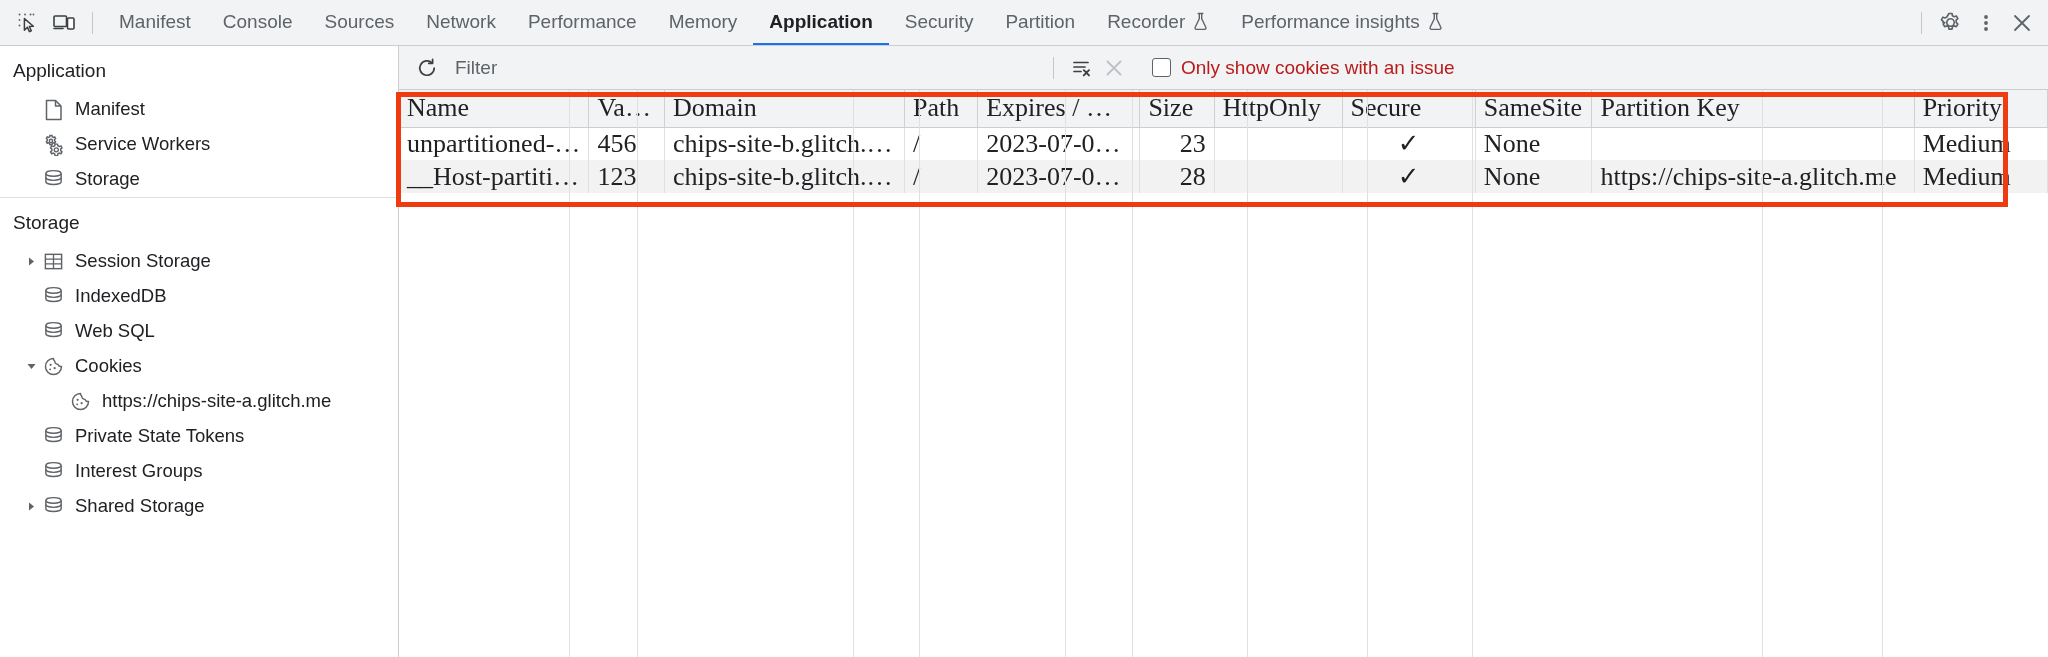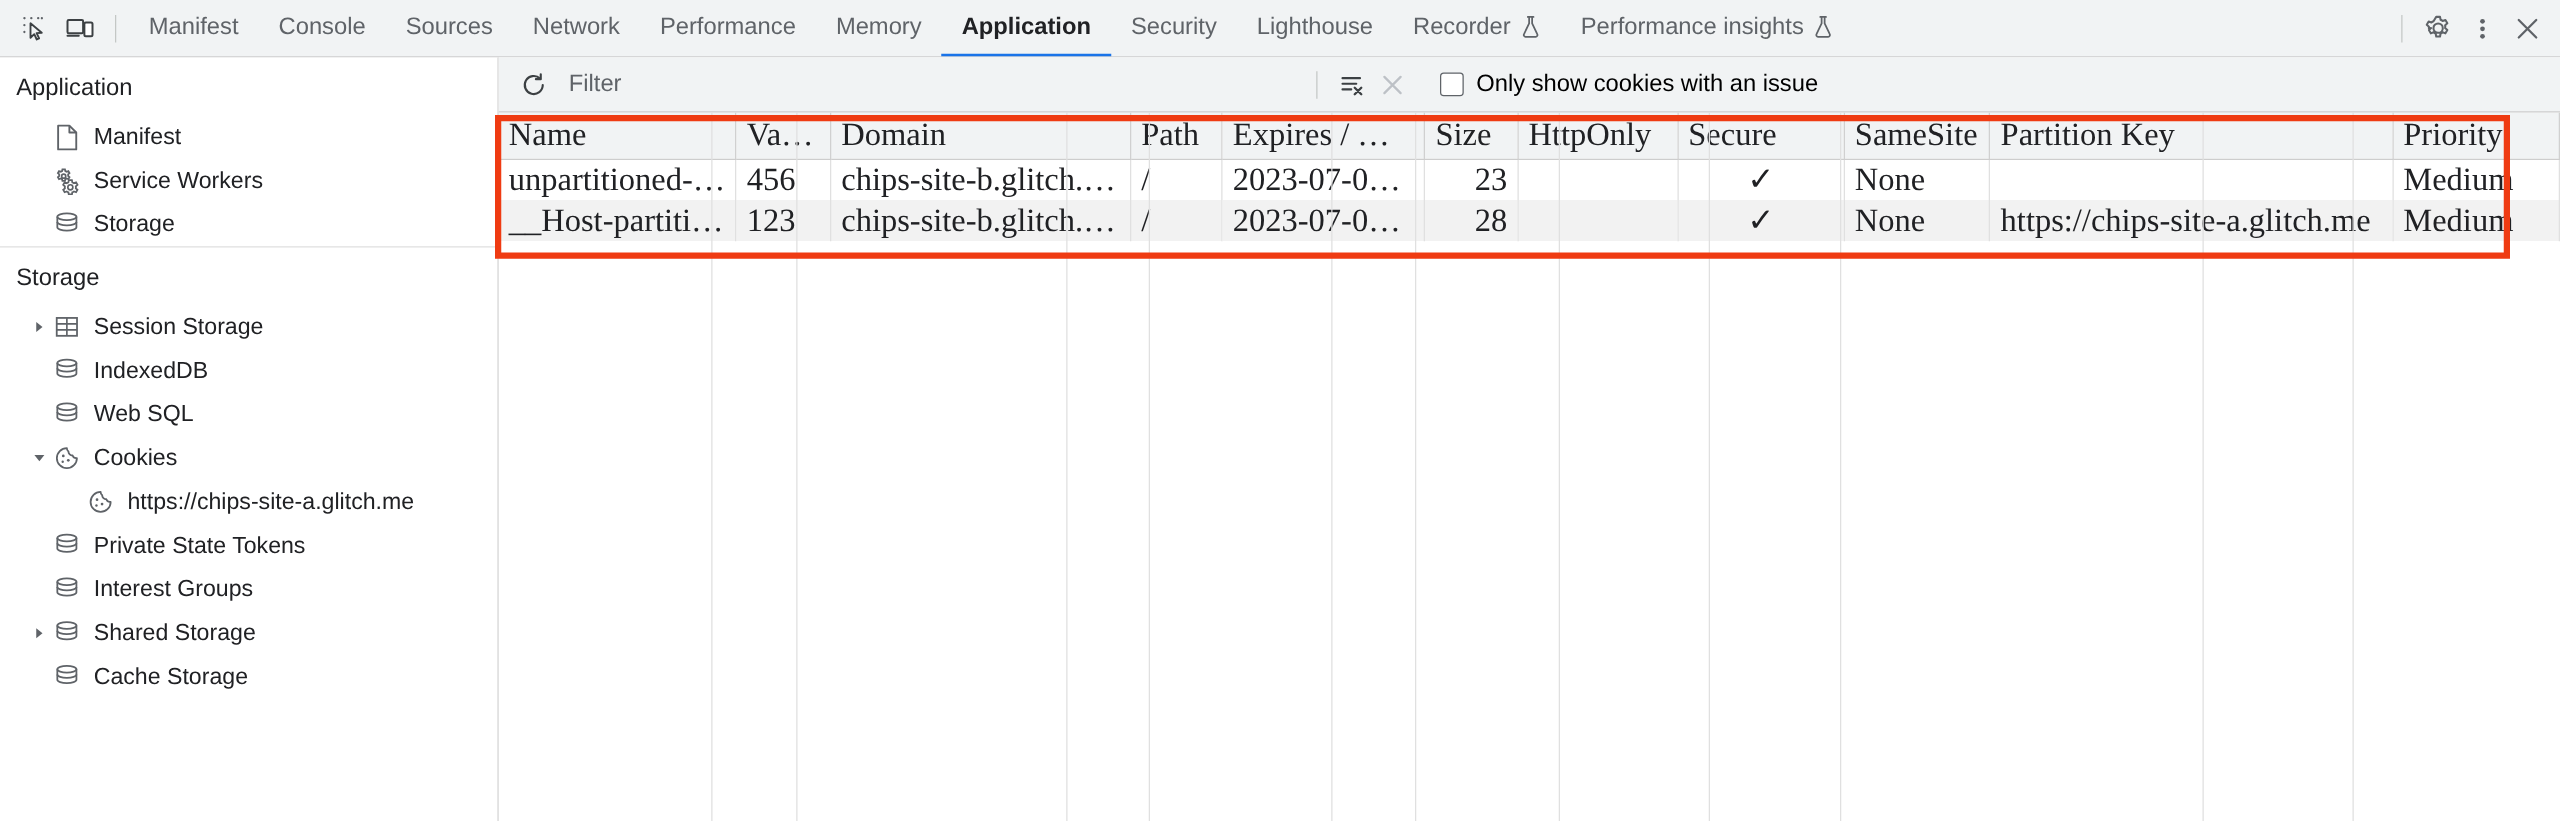--- a/index.html
+++ b/index.html
@@ -222,21 +222,21 @@
   .cbox {
     width: 19px;
     height: 19px;
     border: 1.6px solid #5f6368;
     border-radius: 3px;
     background: #fff;
     flex: 0 0 auto;
   }
   .cb-label {
     font-size: 19px;
-    color: #000000;
+    color: #b91c1c;
     white-space: nowrap;
   }
 
   
   .table-scroll {
     flex: 1 1 auto;
     overflow: hidden;
     position: relative;
   }
 
@@ -352,21 +352,21 @@
       <div class="tab">
         <span>Memory</span>
       </div>
       <div class="tab active">
         <span>Application</span>
       </div>
       <div class="tab">
         <span>Security</span>
       </div>
       <div class="tab">
-        <span>Lighthouse</span>
+        <span>Partition</span>
       </div>
       <div class="tab">
         <span>Recorder</span>
         <span>
           <svg width="17" height="19" viewBox="0 0 17 19">
             <path d="M6.2 1.5h4.6M7.3 1.5v5.2L3.2 15.3a1.4 1.4 0 0 0 1.25 2.1h8.1a1.4 1.4 0 0 0 1.25-2.1L9.7 6.7V1.5" fill="none" stroke="#5f6368" stroke-width="1.4" stroke-linecap="round" stroke-linejoin="round"></path>
           </svg>
         </span>
       </div>
       <div class="tab">
@@ -548,31 +548,20 @@
           <span class="sb-icon">
             <svg width="21" height="21" viewBox="0 0 22 22">
               <ellipse cx="11" cy="4.6" rx="8" ry="2.9" fill="none" stroke="#5f6368" stroke-width="1.5"></ellipse>
               <path d="M3 4.6v4.4c0 1.6 3.58 2.9 8 2.9s8-1.3 8-2.9V4.6" fill="none" stroke="#5f6368" stroke-width="1.5"></path>
               <path d="M3 9v4.4c0 1.6 3.58 2.9 8 2.9s8-1.3 8-2.9V9" fill="none" stroke="#5f6368" stroke-width="1.5"></path>
             </svg>
           </span>
           <span class="sb-label">Shared Storage</span>
         </div>
 
-        <div class="sb-item sb-indent-1">
-          <span class="twisty empty"></span>
-          <span class="sb-icon">
-            <svg width="21" height="21" viewBox="0 0 22 22">
-              <ellipse cx="11" cy="4.6" rx="8" ry="2.9" fill="none" stroke="#5f6368" stroke-width="1.5"></ellipse>
-              <path d="M3 4.6v4.4c0 1.6 3.58 2.9 8 2.9s8-1.3 8-2.9V4.6" fill="none" stroke="#5f6368" stroke-width="1.5"></path>
-              <path d="M3 9v4.4c0 1.6 3.58 2.9 8 2.9s8-1.3 8-2.9V9" fill="none" stroke="#5f6368" stroke-width="1.5"></path>
-            </svg>
-          </span>
-          <span class="sb-label">Cache Storage</span>
-        </div>
       </div>
     </div>
 
     <div class="panel">
 
       <div class="filterbar">
         <div class="fb-icon" title="Refresh">
           <svg width="24" height="24" viewBox="0 0 24 24">
             <path d="M19.2 12a7.2 7.2 0 1 1-2.15-5.1" fill="none" stroke="#3c4043" stroke-width="1.7" stroke-linecap="round"></path>
             <path d="M17.6 3.4v3.9h-3.9" fill="none" stroke="#3c4043" stroke-width="1.7" stroke-linecap="round" stroke-linejoin="round"></path>

